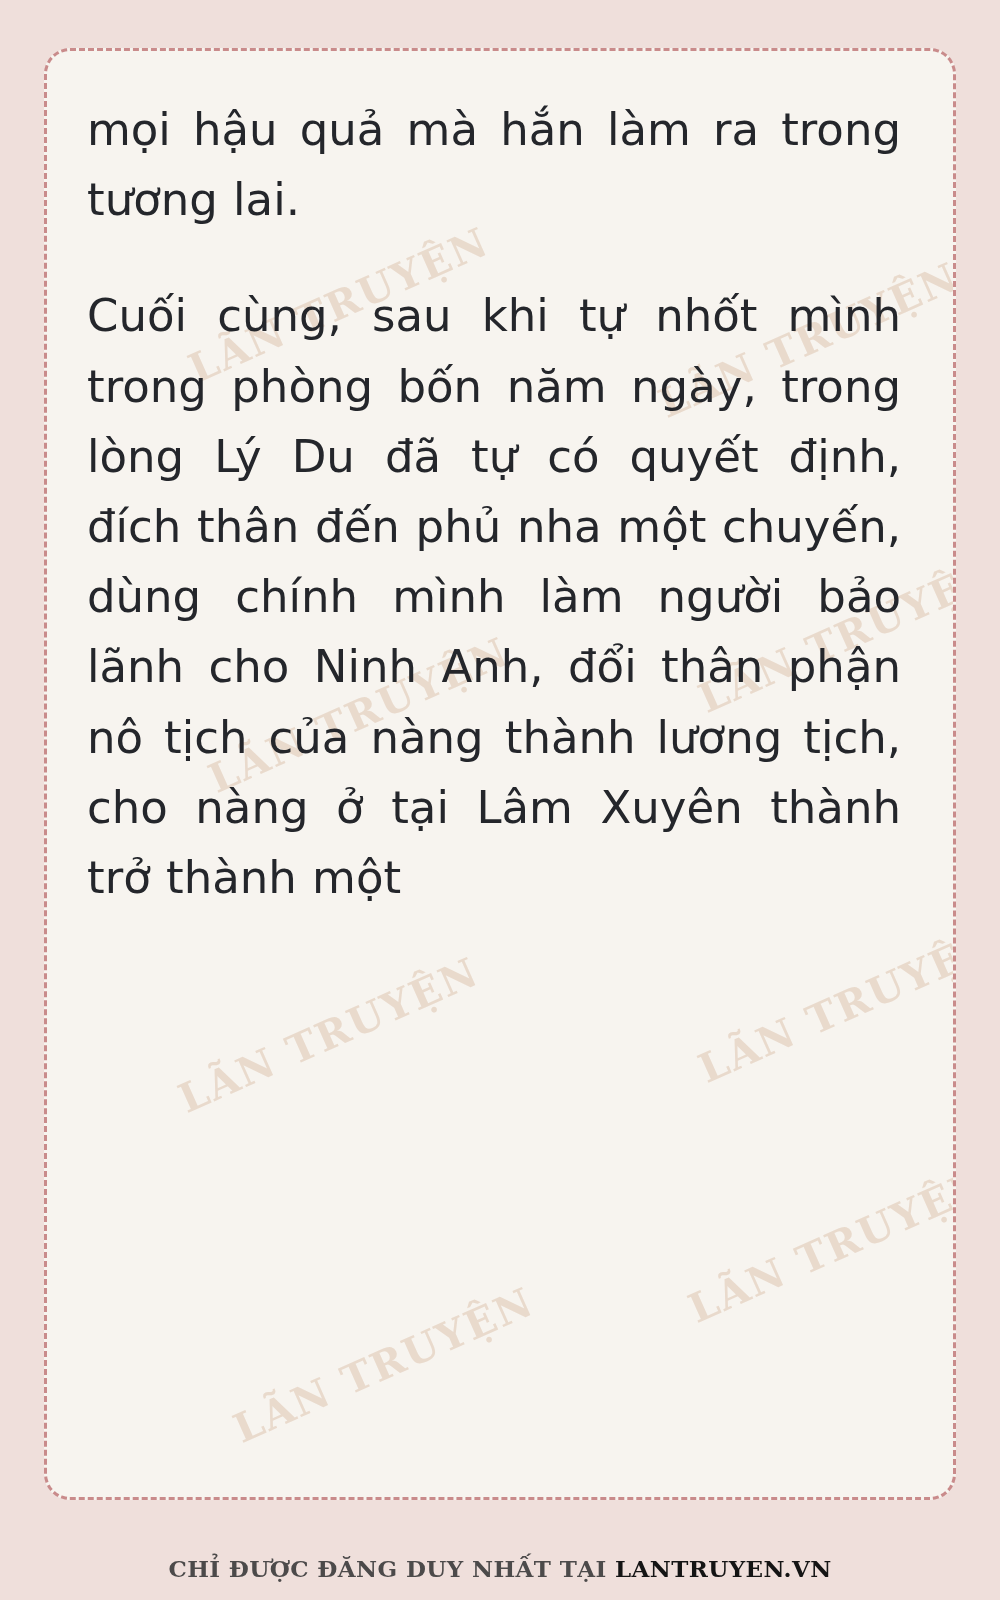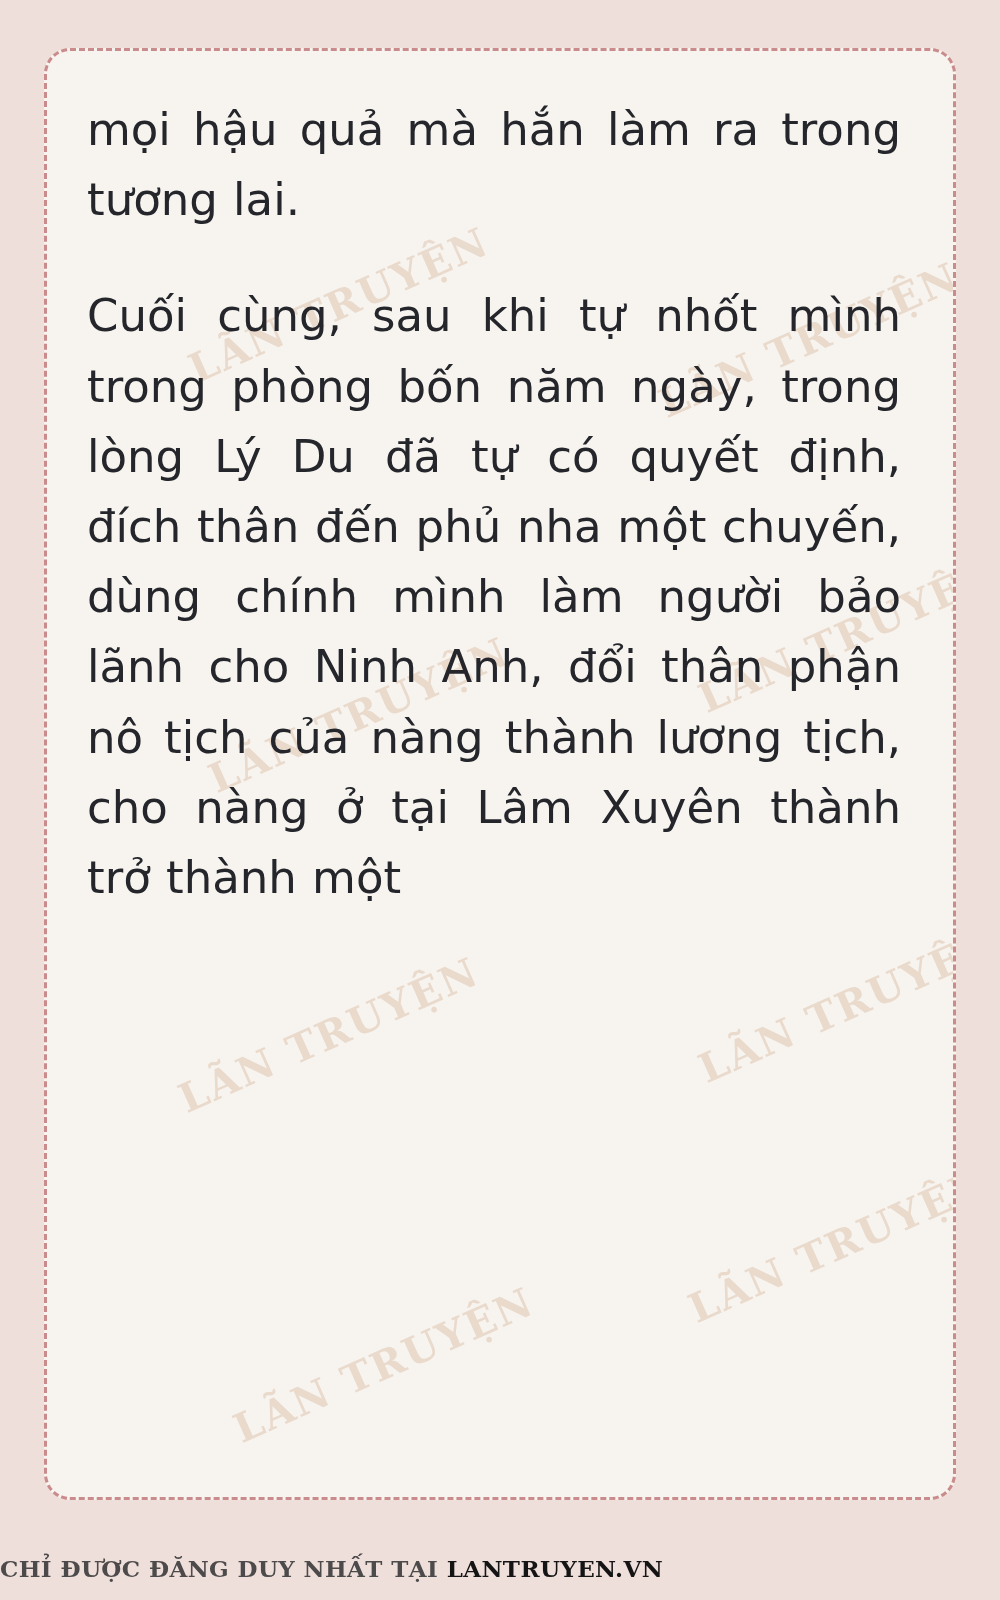--- a/index.html
+++ b/index.html
@@ -76,20 +76,21 @@
     text-justify: inter-word;
     word-spacing: 1px;
   }
   .para:last-child { margin-bottom: 0; }
 
   .footer {
     position: absolute;
     left: 0;
     right: 0;
     bottom: 18px;
+    text-align: center;
     font-family: "DejaVu Serif", serif;
     font-size: 23px;
     font-weight: 700;
     letter-spacing: .4px;
     color: #4c4a4a;
   }
   .footer .site {
     color: #141414;
   }
 </style>

